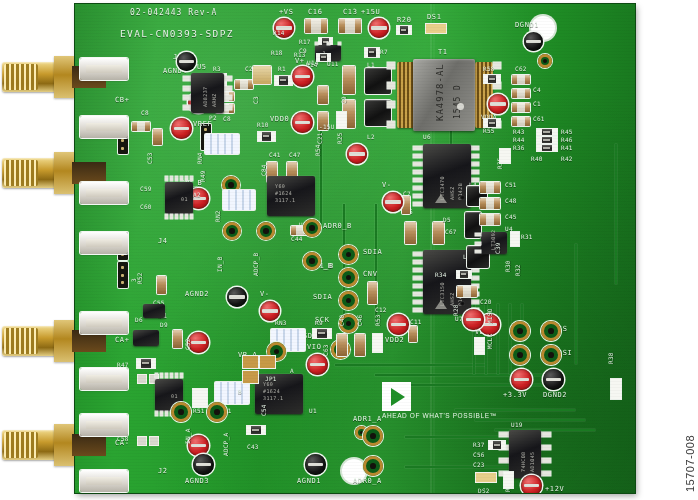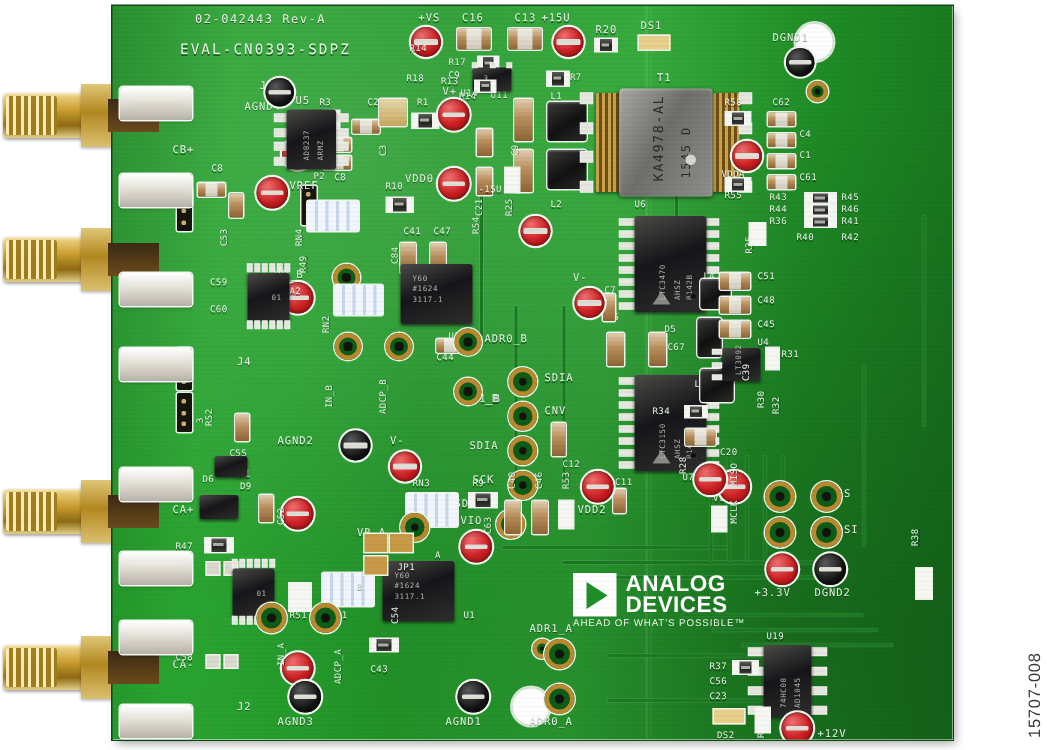--- a/index.html
+++ b/index.html
@@ -780,24 +780,20 @@
     <div class="jp" style="left:168px;top:352px;width:34px;height:28px;background:transparent;box-shadow:none;">
       <span style="position:absolute;left:0;top:0;width:15px;height:12px;background:#c79a47;box-shadow:0 0 0 1px #eef4ee;"></span>
       <span style="position:absolute;left:17px;top:0;width:15px;height:12px;background:#c79a47;box-shadow:0 0 0 1px #eef4ee;"></span>
       <span style="position:absolute;left:0;top:15px;width:15px;height:12px;background:#c79a47;box-shadow:0 0 0 1px #eef4ee;"></span>
     </div>
 
     <div class="adlogo" style="left:307px;top:378px;">
       <div class="sq">
           <span class="tri2"></span>
         </div>
-      <div>
-        <div class="wt">ANALOG</div>
-        <div class="wt">DEVICES</div>
-      </div>
     </div>
     <div class="adtag" style="left:307px;top:408px;">AHEAD OF WHAT'S POSSIBLE™</div>
 
     <div class="silk s6 rot" style="left:412px;top:320px;">MISO</div>
     <div class="via" style="left:435px;top:317px;width:20px;height:20px;">
         <span class="hole"></span>
       </div>
     <div class="silk" style="left:478px;top:322px;">MSS</div>
     <div class="via" style="left:466px;top:317px;width:20px;height:20px;">
         <span class="hole"></span>

